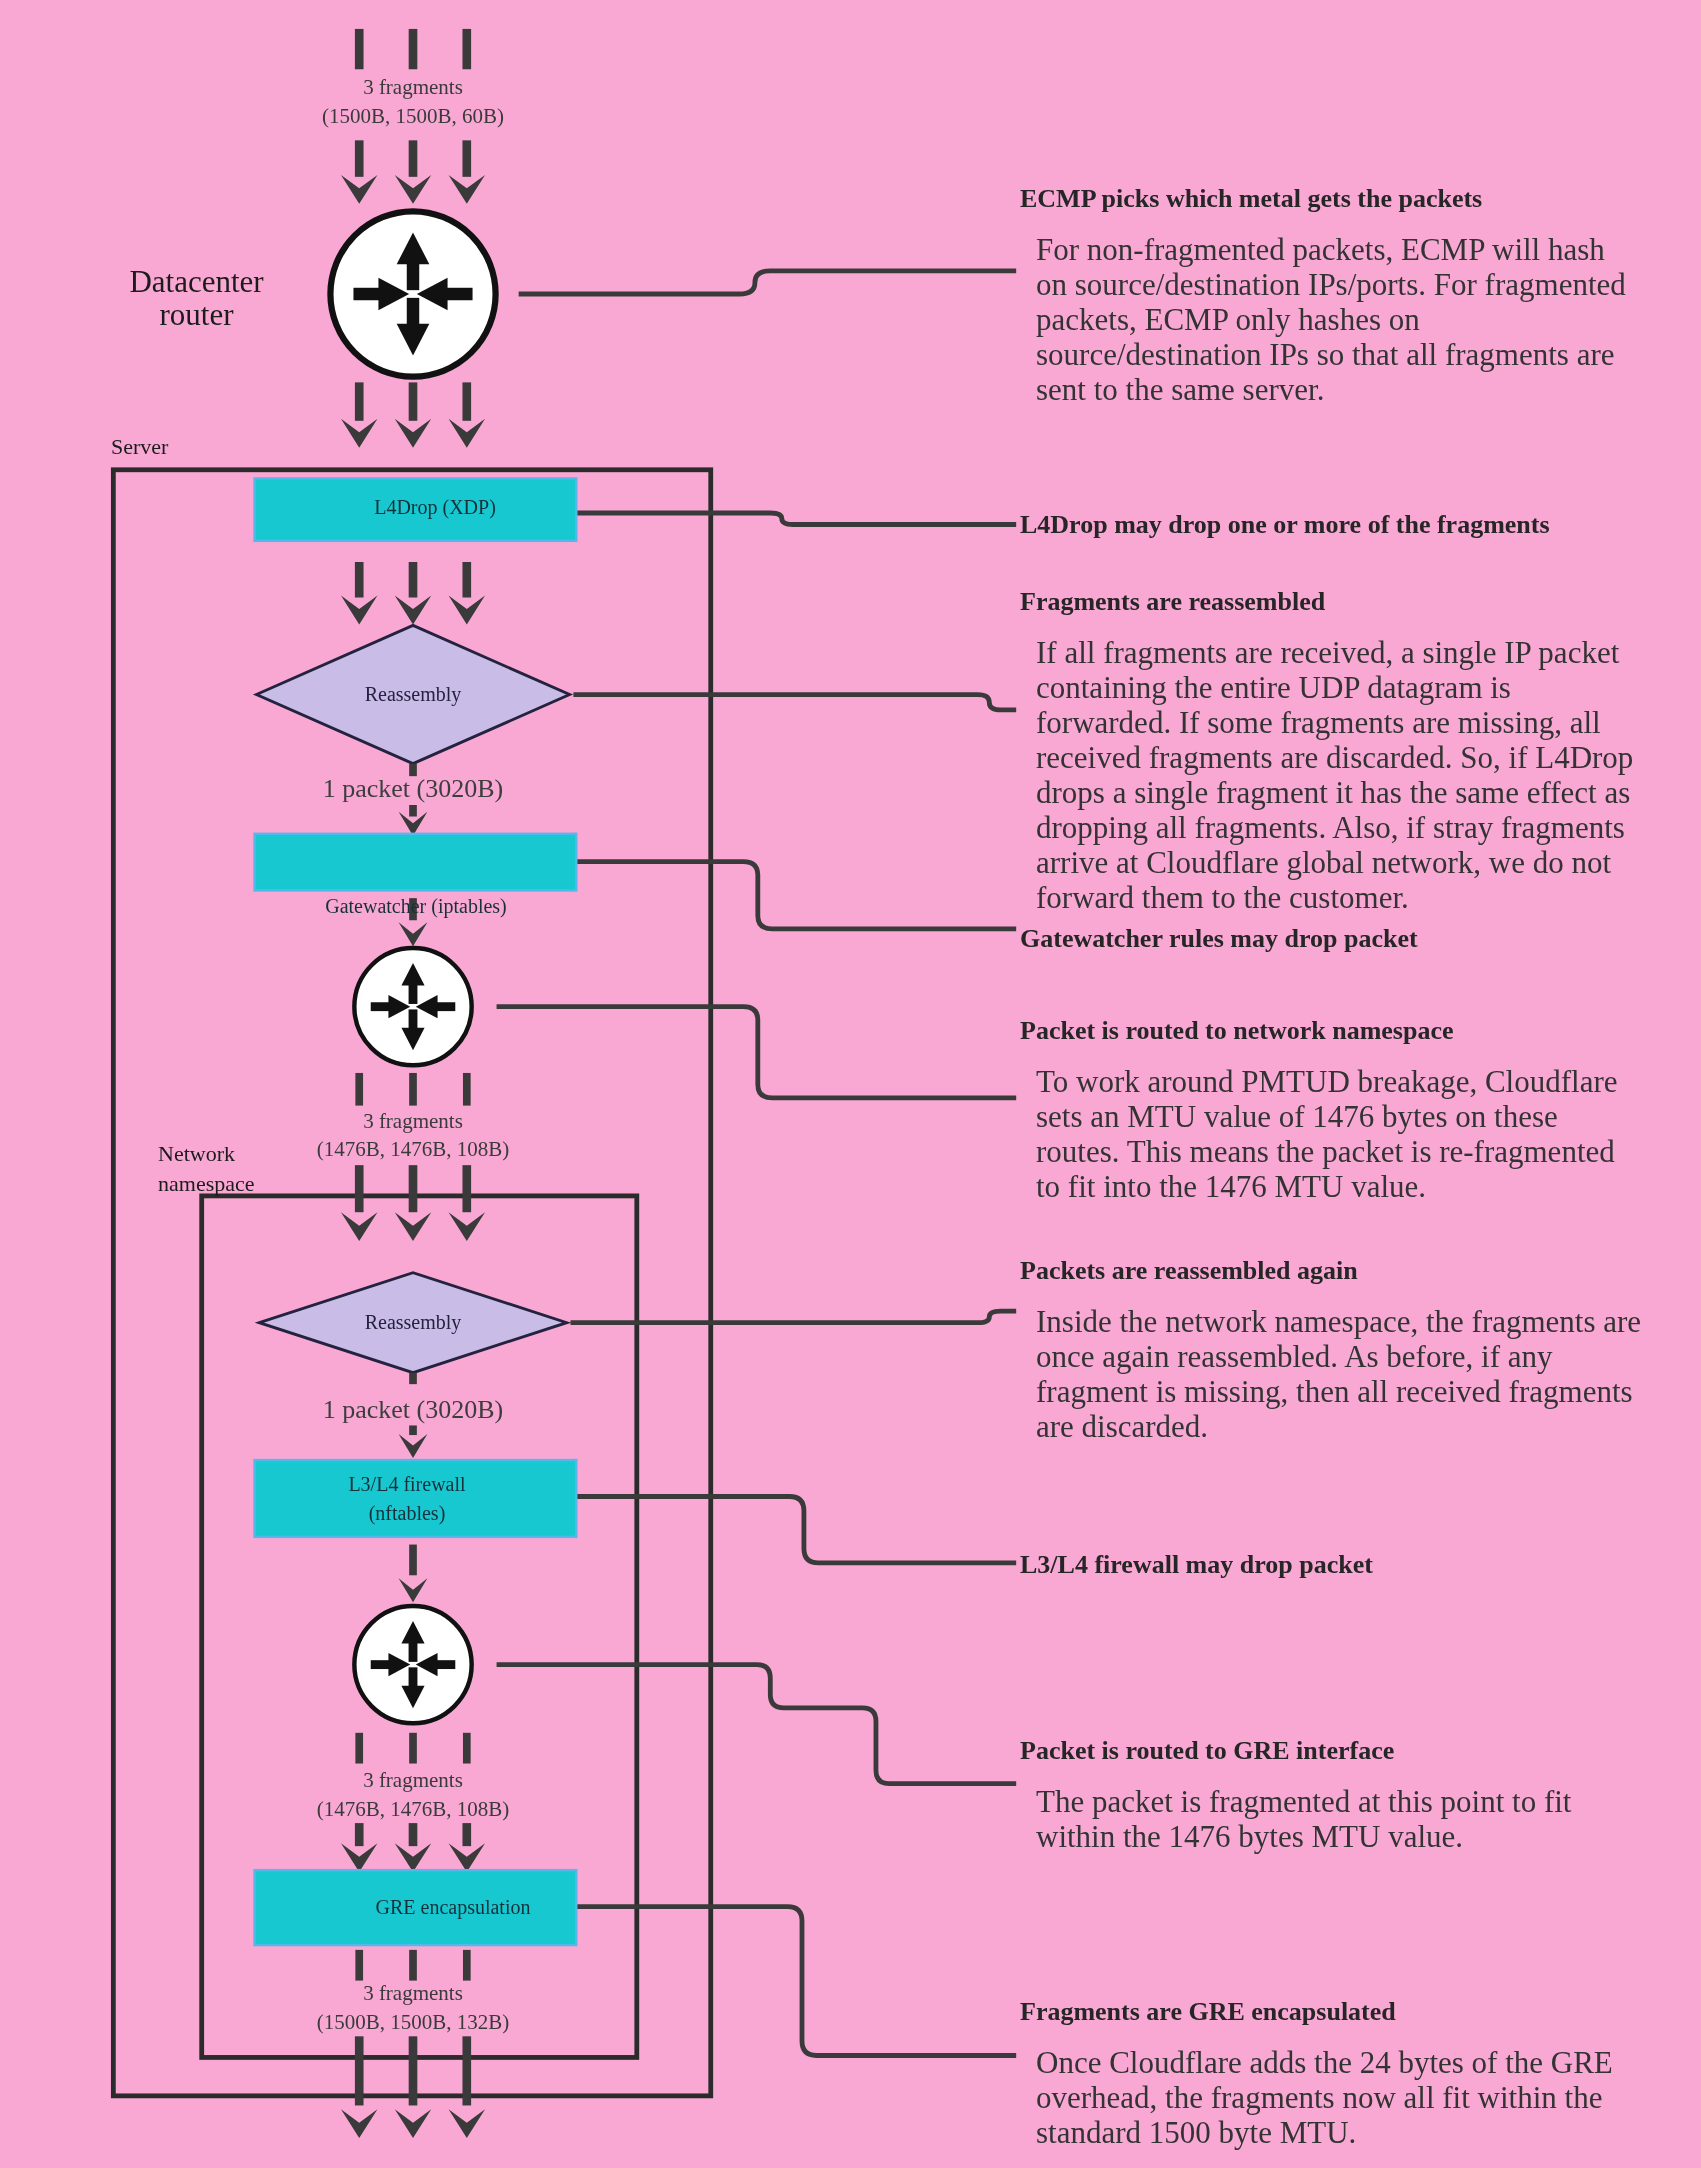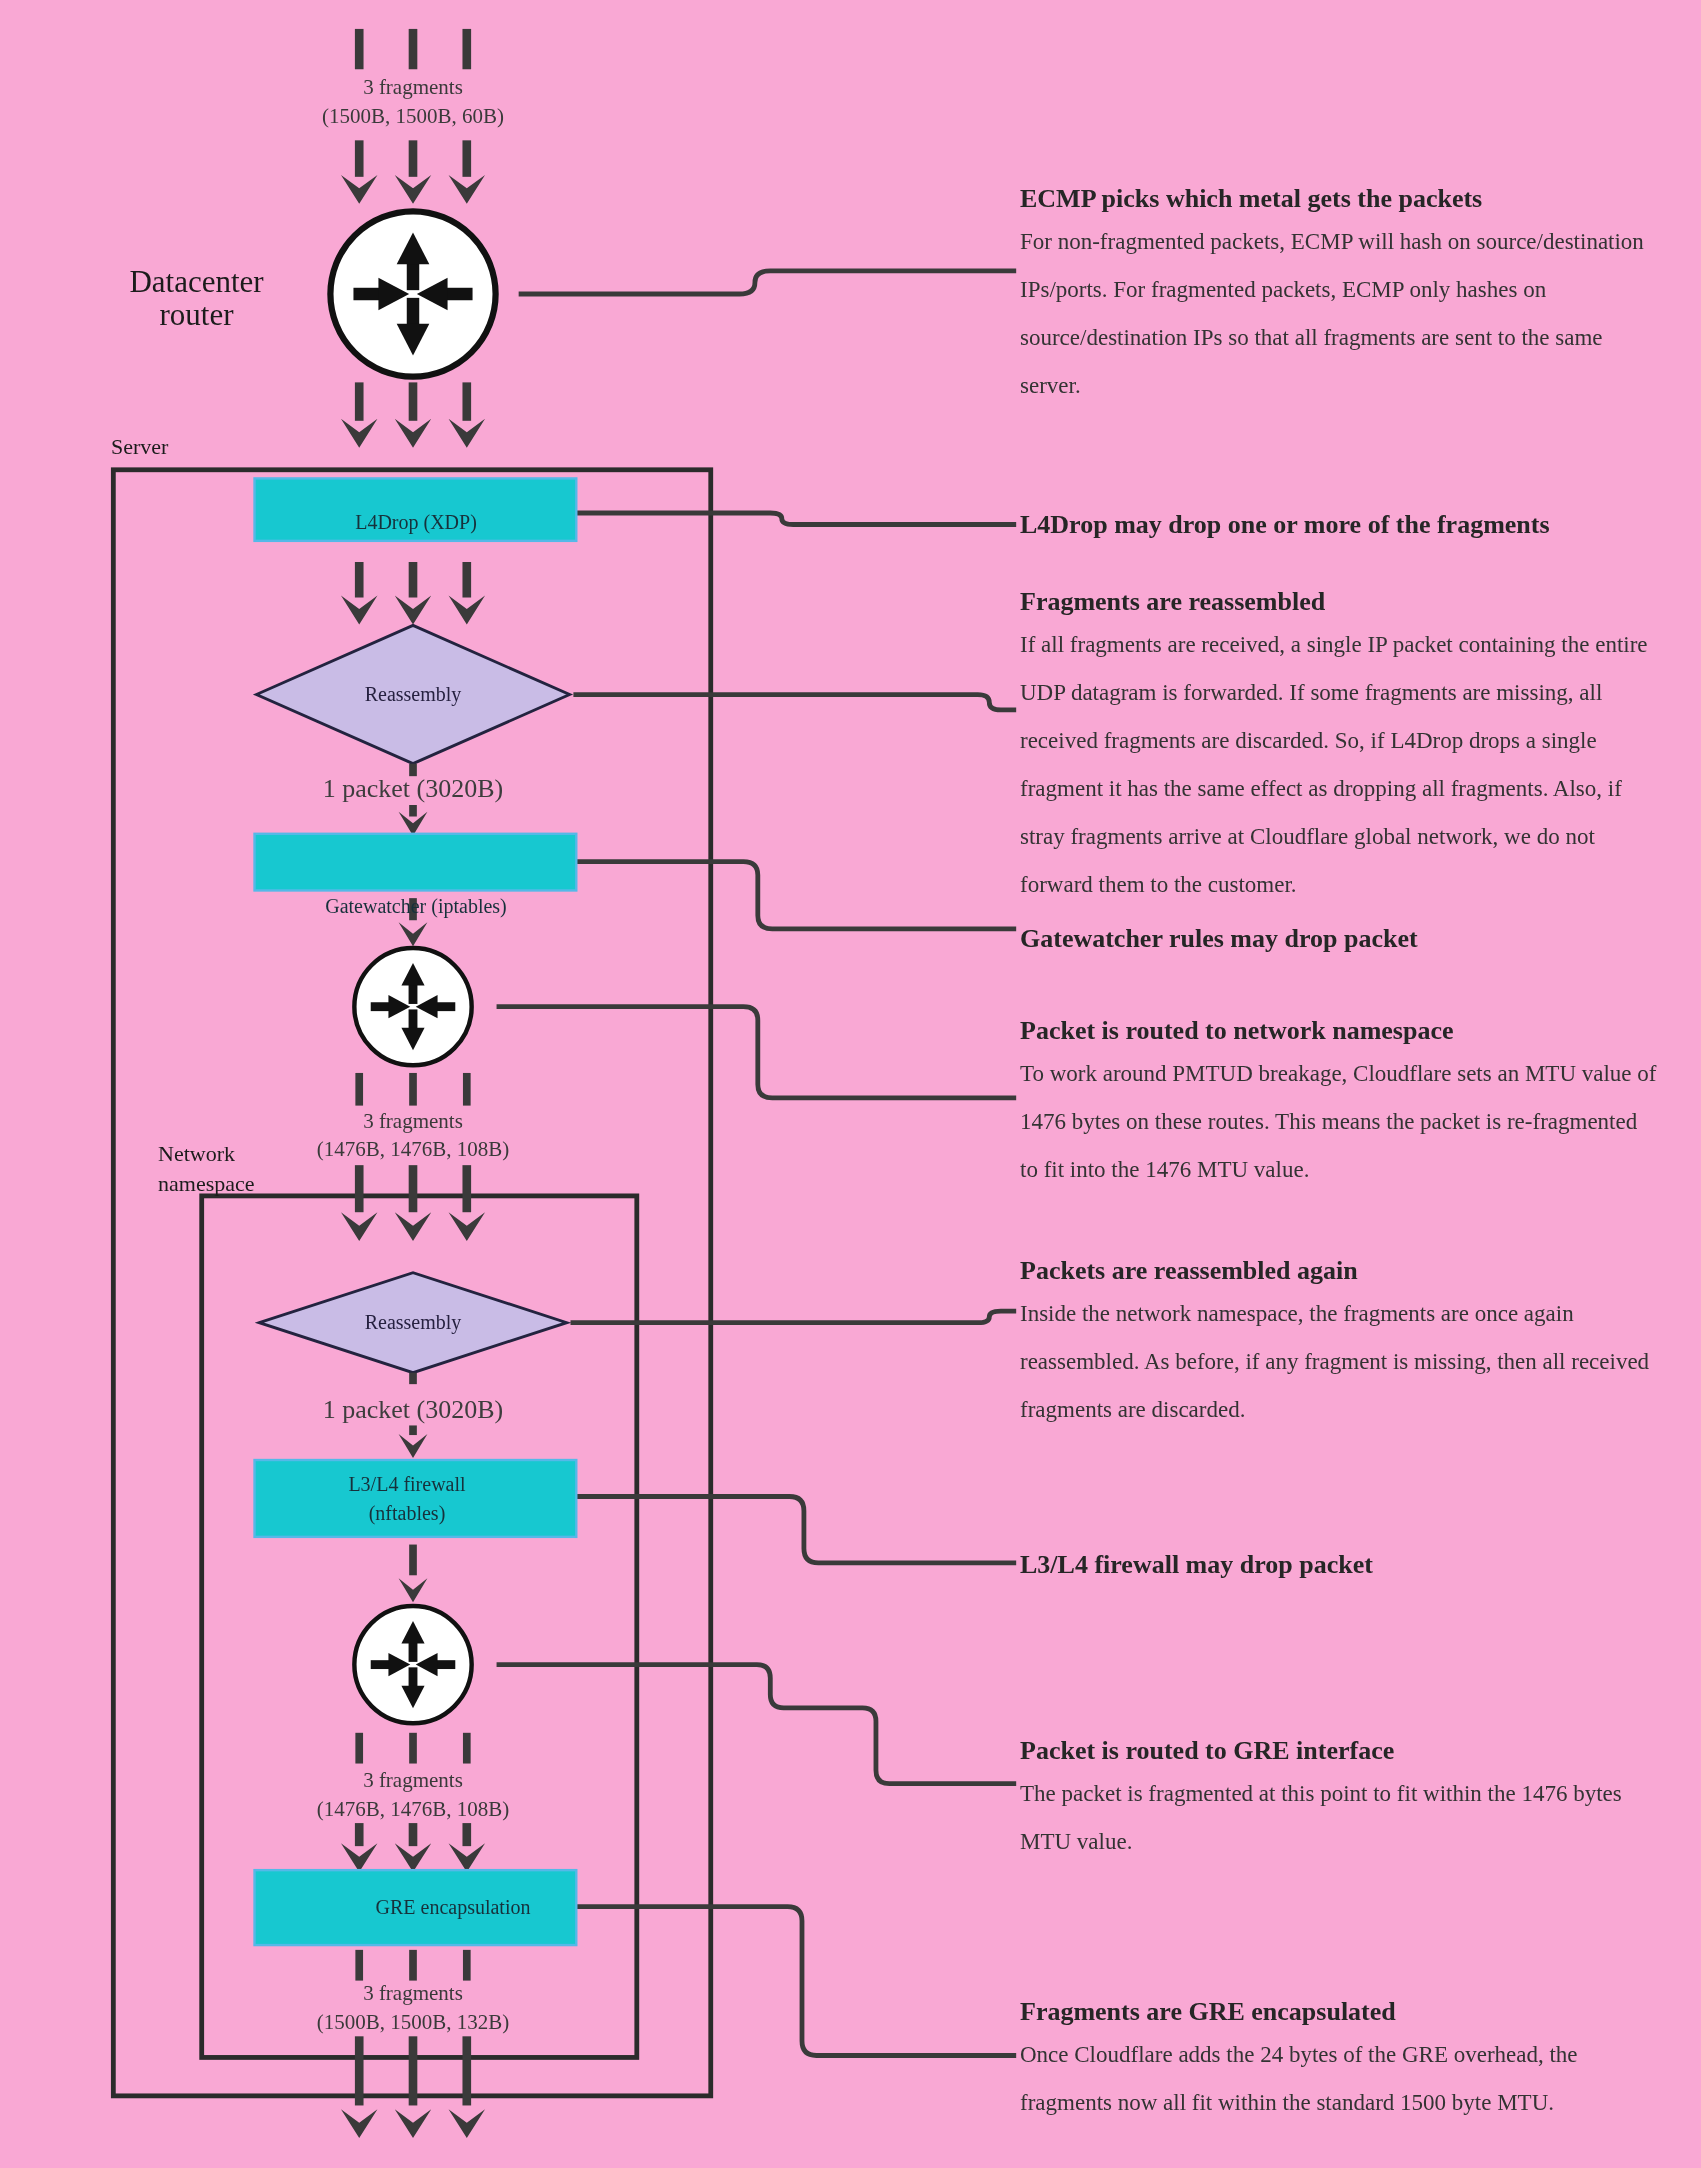--- a/index.html
+++ b/index.html
@@ -15,21 +15,21 @@
   .txt{position:absolute;}
   .center{display:flex;align-items:center;justify-content:center;text-align:center;}
   .frag{font-size:21px;color:#3a3a3a;text-align:center;}
   .packet{font-size:26px;color:#3d3d3d;text-align:center;}
   .nodelabel{font-size:20px;color:#17313b;}
   .diamondlabel{font-size:20px;color:#262140;}
   .sidelabel{font-size:22px;color:#1c1c1c;}
   .dclabel{font-size:31px;line-height:33px;color:#1c1c1c;text-align:center;}
   .note{position:absolute;width:639px;}
   .note h3{margin:0 0 1.9px 0;font-size:26px;line-height:35px;font-weight:bold;color:#262626;}
-  .note p{margin:0;font-size:23px;line-height:48px;color:#333333;}
+  .note p{margin:16px;font-size:31px;line-height:35px;color:#333333;}
   .wrapnarrow{display:inline-block;max-width:192px;line-height:29px;}
 </style>
 </head>
 <body>
 
 <div class="canvas">
 
   <svg class="layer" width="1701" height="2168" viewBox="0 0 1771 2257">
     <defs>
       <polygon id="headL" points="0,0 -19,-30 0,-16 19,-30"></polygon>
@@ -181,21 +181,21 @@
     </g>
   </svg>
 
   <div class="txt frag" style="left:245px;top:75px;width:336px;">3 fragments</div>
   <div class="txt frag" style="left:245px;top:104px;width:336px;">(1500B, 1500B, 60B)</div>
 
   <div class="txt dclabel" style="left:115px;top:265px;width:163px;">Datacenter router</div>
 
   <div class="txt sidelabel" style="left:111px;top:434px;">Server</div>
 
-  <div class="txt center nodelabel" style="left:255px;top:491px;width:322px;height:62px;">L4Drop (XDP)</div>
+  <div class="txt center nodelabel" style="left:255px;top:476px;width:322px;height:62px;padding-left:19px;">L4Drop (XDP)</div>
 
   <div class="txt center diamondlabel" style="left:269px;top:681px;width:288px;height:27px;">Reassembly</div>
 
   <div class="txt packet" style="left:245px;top:774px;width:336px;">1 packet (3020B)</div>
 
   <div class="txt center nodelabel" style="left:255px;top:834px;width:322px;height:57px;margin-top:44px;">Gatewatcher (iptables)</div>
 
   <div class="txt frag" style="left:245px;top:1109px;width:336px;">3 fragments</div>
   <div class="txt frag" style="left:245px;top:1137px;width:336px;">(1476B, 1476B, 108B)</div>
 

